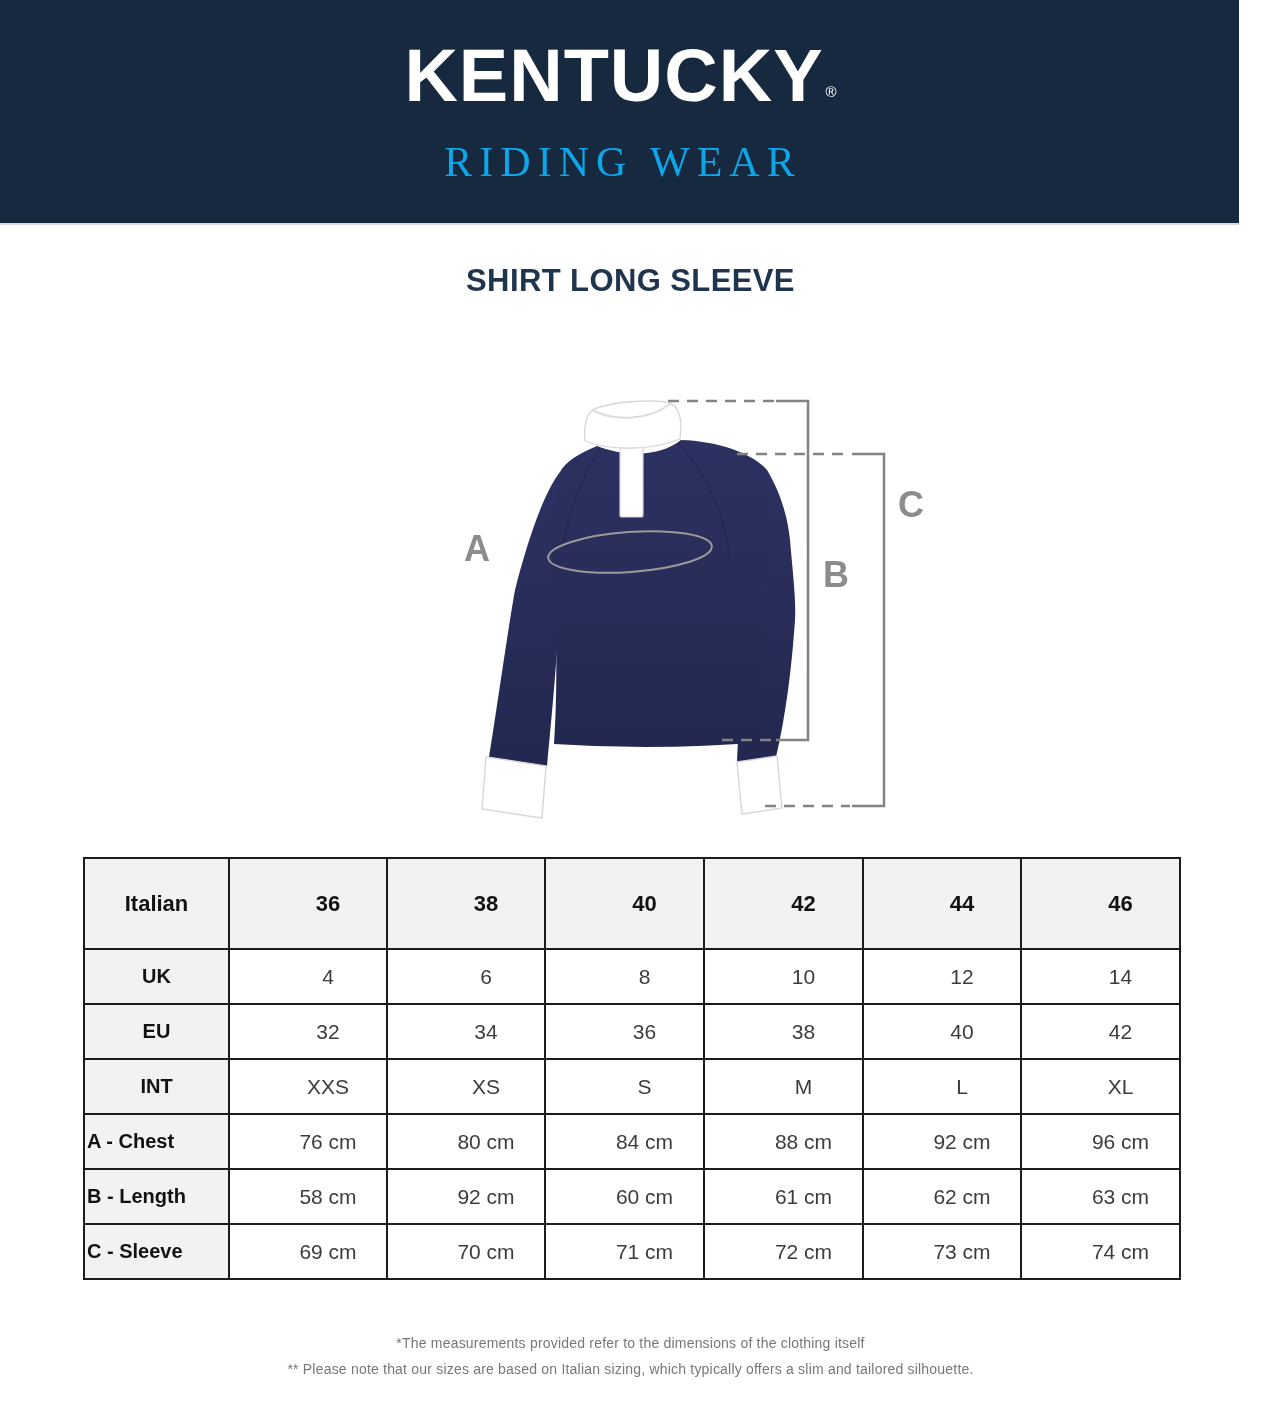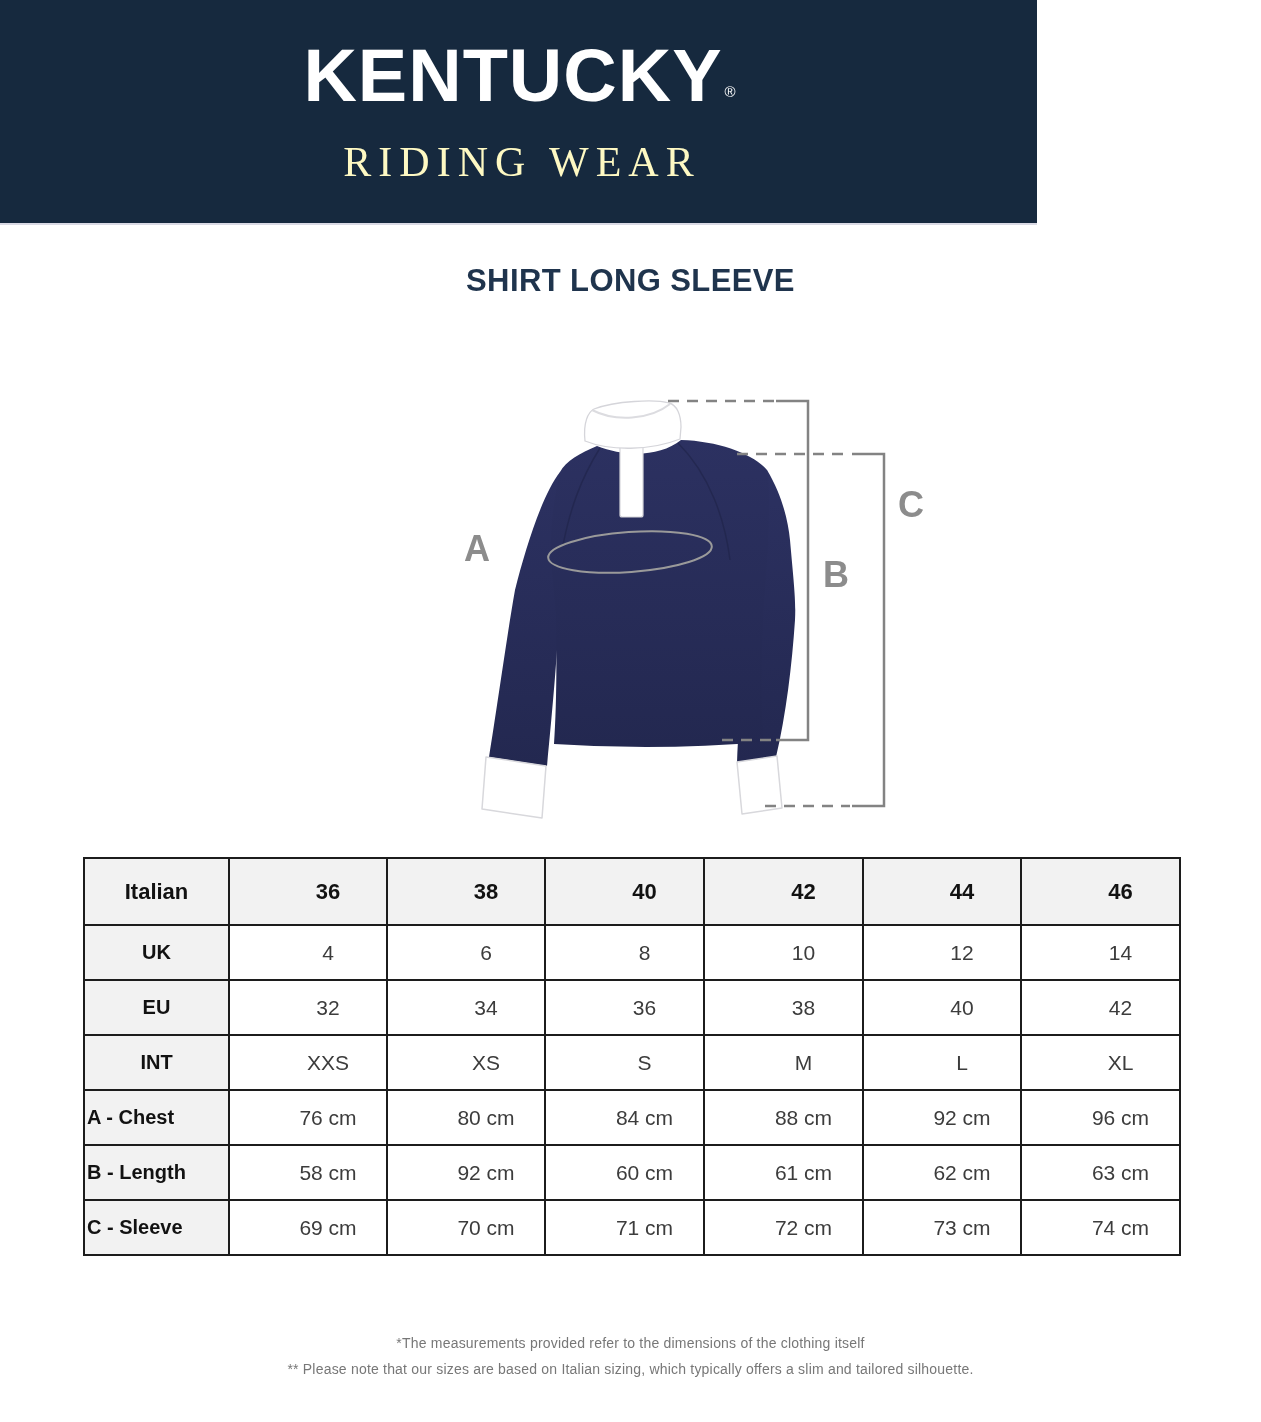--- a/index.html
+++ b/index.html
@@ -5,34 +5,34 @@
   * { margin:0; padding:0; box-sizing:border-box; }
   html,body { background:#ffffff; }
   .page {
     position:relative; width:1261px; height:1422px;
     background:#ffffff; overflow:hidden;
     font-family:"Liberation Sans", sans-serif;
   }
 
   
   .brand-header {
-    position:absolute; left:0; top:0; width:1037px; height:225px;
+    position:absolute; left:0; top:0; width:1239px; height:225px;
     background:#16293e; border-bottom:2px solid #d9d9e4;
     display:flex; flex-direction:column; align-items:center; justify-content:center;
   }
   .brand-name {
     color:#ffffff; font-weight:700; font-size:74px; line-height:74px;
     letter-spacing:1px; white-space:nowrap;
   }
   .brand-name .reg {
     font-size:15px; font-weight:400; letter-spacing:0;
     position:relative; top:-4px; left:2px; vertical-align:baseline;
   }
   .brand-sub {
-    color:#fef9c3; font-family:"Liberation Serif", serif;
+    color:#0ea5e9; font-family:"Liberation Serif", serif;
     font-size:42px; line-height:46px; letter-spacing:7px;
     margin-top:6px; white-space:nowrap; padding-left:7px;
   }
 
   
   .product-title {
     position:absolute; left:0; top:262px; width:1261px;
     text-align:center; color:#1f344d; font-weight:700;
     font-size:31px; line-height:38px; letter-spacing:0.4px;
   }
@@ -52,21 +52,21 @@
   }
   .size-table th, .size-table td {
     border:2px solid #1c1c1c; text-align:center; vertical-align:middle;
     background:#ffffff;
   }
   .size-table td { font-size:21px; color:#3c3c3c; font-weight:400; height:55px;padding-left:40px; }
   .size-table th {
     font-size:20px; color:#121212; font-weight:700; background:#f2f2f2;
   }
   .size-table tr.hdr th, .size-table tr.hdr td {
-    background:#f2f2f2; height:67px; font-weight:700; color:#121212; font-size:22px;
+    background:#f2f2f2; height:91px; font-weight:700; color:#121212; font-size:22px;
   }
   .size-table th.left { text-align:left; padding-left:2px; }
 
   
   .footnotes {
     position:absolute; left:0; top:1330px; width:1261px;
     text-align:center; color:#777777; font-size:14px; line-height:26px;
     letter-spacing:0.2px;
   }
 </style>

